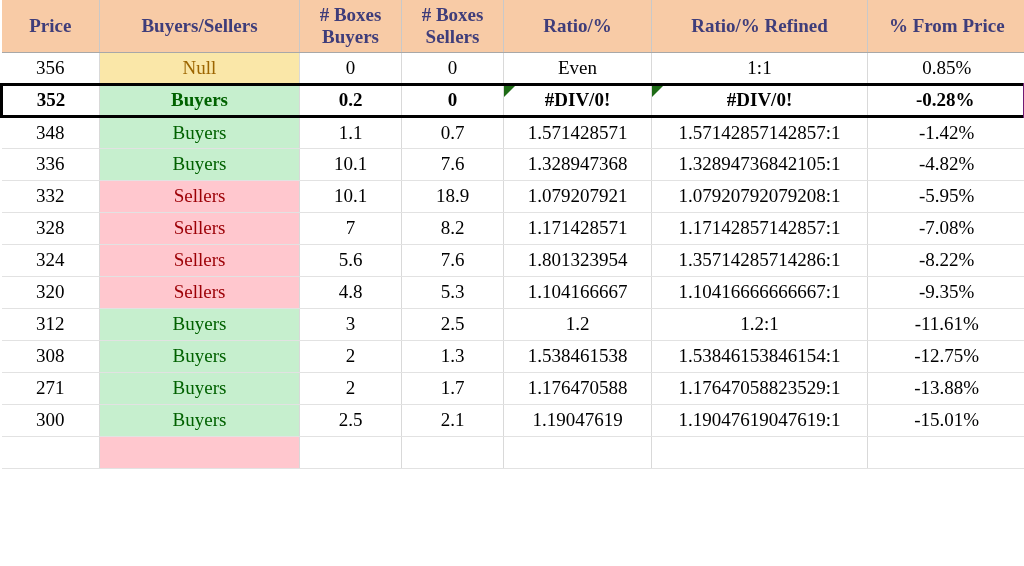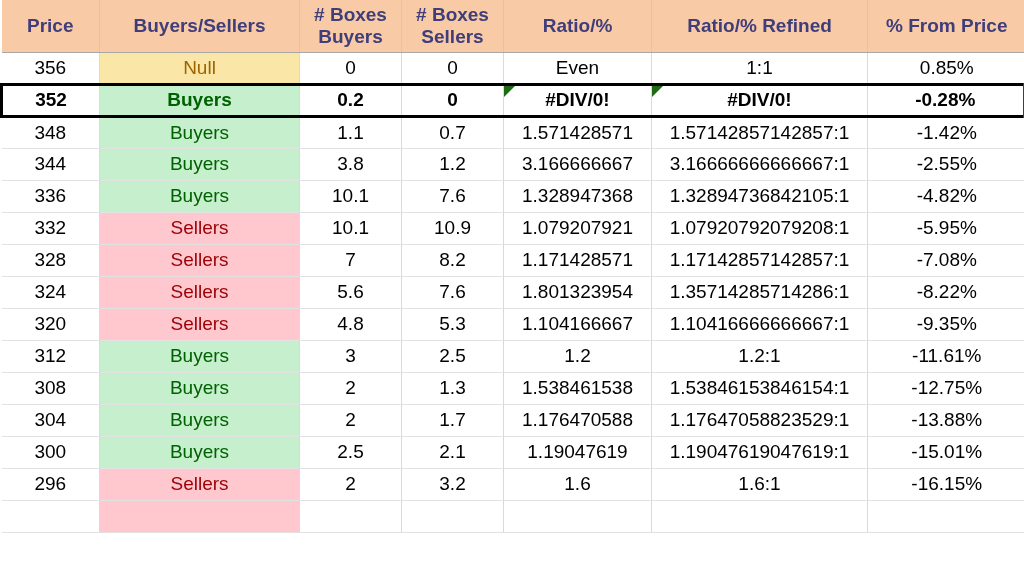--- a/index.html
+++ b/index.html
@@ -13,20 +13,21 @@
     overflow: hidden;
     font-family: "Liberation Sans", sans-serif;
     color: #000000;
   }
 
   .sheet {
     position: relative;
     width: 1024px;
     height: 566px;
     overflow: hidden;
+    font-family: Liberation Serif, serif;
   }
 
   table.grid {
     border-collapse: collapse;
     table-layout: fixed;
     width: 1024px;
   }
 
   
   thead th {
@@ -154,42 +155,33 @@
         <tr>
           <td><span>348</span></td>
           <td class="fill-buyers"><span>Buyers</span></td>
           <td><span>1.1</span></td>
           <td><span>0.7</span></td>
           <td><span>1.571428571</span></td>
           <td><span>1.57142857142857:1</span></td>
           <td><span>-1.42%</span></td>
         </tr>
         <tr>
-          <td><span>344</span></td>
-          <td class="fill-buyers"><span>Buyers</span></td>
-          <td><span>3.8</span></td>
-          <td><span>1.2</span></td>
-          <td><span>3.166666667</span></td>
-          <td><span>3.16666666666667:1</span></td>
-          <td><span>-2.55%</span></td>
-        </tr>
-        <tr>
           <td><span>336</span></td>
           <td class="fill-buyers"><span>Buyers</span></td>
           <td><span>10.1</span></td>
           <td><span>7.6</span></td>
           <td><span>1.328947368</span></td>
           <td><span>1.32894736842105:1</span></td>
           <td><span>-4.82%</span></td>
         </tr>
         <tr>
           <td><span>332</span></td>
           <td class="fill-sellers"><span>Sellers</span></td>
           <td><span>10.1</span></td>
-          <td><span>10.9</span></td>
+          <td><span>18.9</span></td>
           <td><span>1.079207921</span></td>
           <td><span>1.07920792079208:1</span></td>
           <td><span>-5.95%</span></td>
         </tr>
         <tr>
           <td><span>328</span></td>
           <td class="fill-sellers"><span>Sellers</span></td>
           <td><span>7</span></td>
           <td><span>8.2</span></td>
           <td><span>1.171428571</span></td>
@@ -226,47 +218,38 @@
         <tr>
           <td><span>308</span></td>
           <td class="fill-buyers"><span>Buyers</span></td>
           <td><span>2</span></td>
           <td><span>1.3</span></td>
           <td><span>1.538461538</span></td>
           <td><span>1.53846153846154:1</span></td>
           <td><span>-12.75%</span></td>
         </tr>
         <tr>
-          <td><span>304</span></td>
+          <td><span>271</span></td>
           <td class="fill-buyers"><span>Buyers</span></td>
           <td><span>2</span></td>
           <td><span>1.7</span></td>
           <td><span>1.176470588</span></td>
           <td><span>1.17647058823529:1</span></td>
           <td><span>-13.88%</span></td>
         </tr>
         <tr>
           <td><span>300</span></td>
           <td class="fill-buyers"><span>Buyers</span></td>
           <td><span>2.5</span></td>
           <td><span>2.1</span></td>
           <td><span>1.19047619</span></td>
           <td><span>1.19047619047619:1</span></td>
           <td><span>-15.01%</span></td>
         </tr>
         <tr>
-          <td><span>296</span></td>
-          <td class="fill-sellers"><span>Sellers</span></td>
-          <td><span>2</span></td>
-          <td><span>3.2</span></td>
-          <td><span>1.6</span></td>
-          <td><span>1.6:1</span></td>
-          <td><span>-16.15%</span></td>
-        </tr>
-        <tr>
           <td></td>
           <td class="fill-sellers"></td>
           <td></td>
           <td></td>
           <td></td>
           <td></td>
           <td></td>
         </tr>
       </tbody>
   </table>

